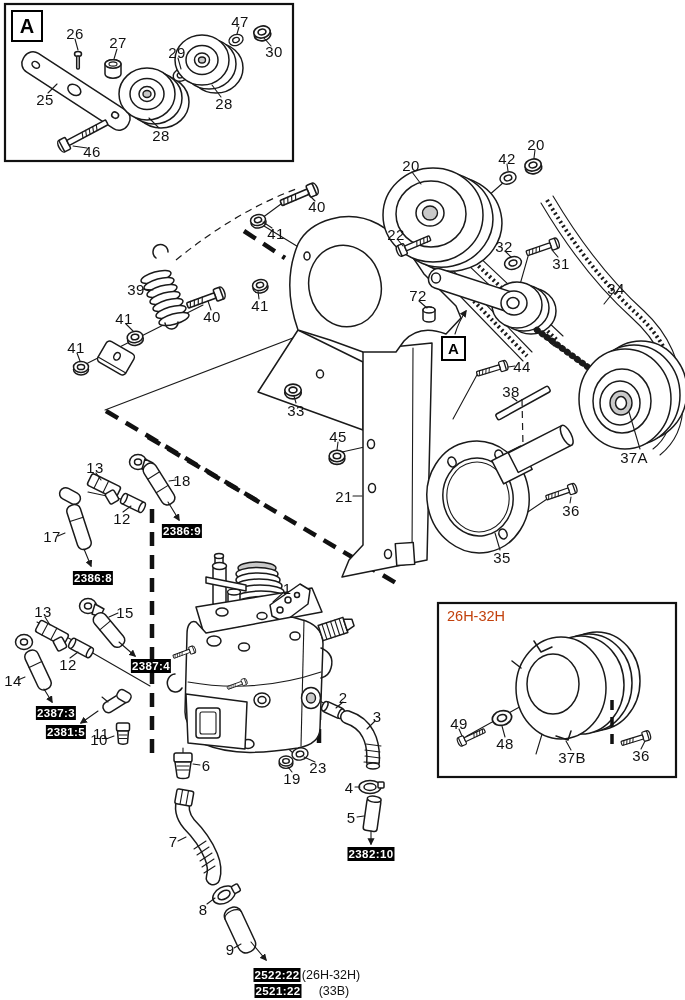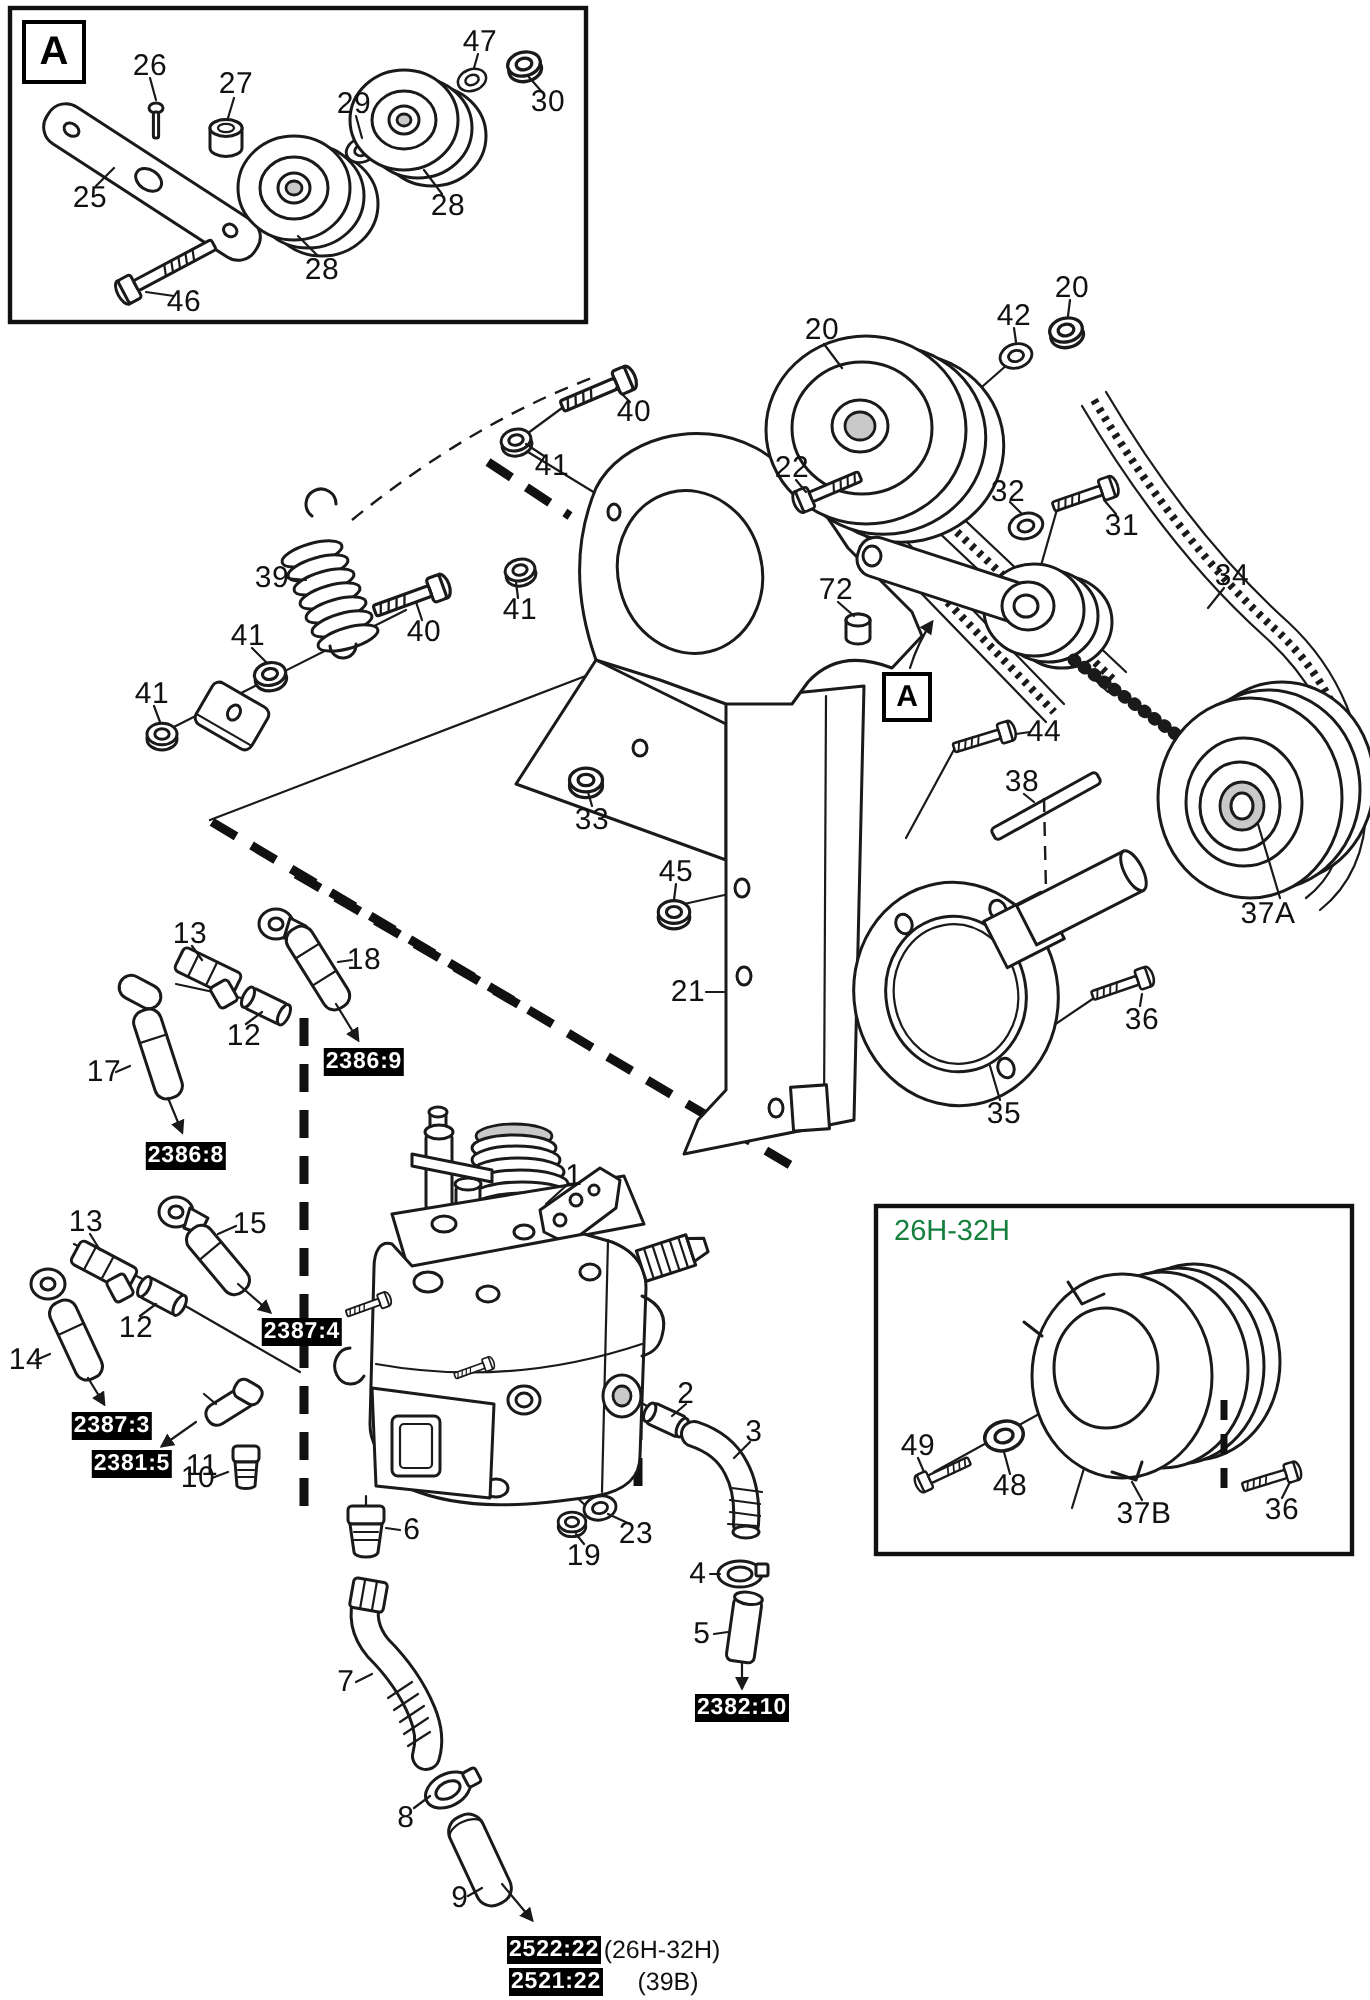--- a/index.html
+++ b/index.html
@@ -29,21 +29,21 @@
   .refsuffix{
     position:absolute;transform:translate(-50%,-50%);
     font-size:12.5px;color:#111;white-space:nowrap;
   }
   .amark{
     position:absolute;border:2.5px solid #000;background:#fff;color:#000;
     display:flex;align-items:center;justify-content:center;
     font-weight:bold;
   }
   .inset-title{
-    position:absolute;font-size:14.5px;color:#15803d;font-weight:normal;white-space:nowrap;
+    position:absolute;font-size:14.5px;color:#c2410c;font-weight:normal;white-space:nowrap;
   }
 </style>
 </head>
 <body>
 
 <div class="canvas">
 
 <svg width="685" height="1000" viewBox="0 0 685 1000">
   <defs>
     <marker id="ah" viewBox="0 0 10 10" refX="8" refY="5" markerWidth="6.5" markerHeight="6.5" orient="auto">
@@ -508,15 +508,15 @@
 
 <div class="refbox" style="left:182px;top:531px">2386:9</div>
 <div class="refbox" style="left:93px;top:578px">2386:8</div>
 <div class="refbox" style="left:151px;top:666px">2387:4</div>
 <div class="refbox" style="left:56px;top:713px">2387:3</div>
 <div class="refbox" style="left:66px;top:732px">2381:5</div>
 <div class="refbox" style="left:371px;top:854px">2382:10</div>
 <div class="refbox" style="left:277px;top:975px">2522:22</div>
 <div class="refbox" style="left:278px;top:991px">2521:22</div>
 <div class="refsuffix" style="left:331px;top:975px">(26H-32H)</div>
-<div class="refsuffix" style="left:334px;top:991px">(39B)</div>
+<div class="refsuffix" style="left:334px;top:991px">(33B)</div>
 
 </div>
 
 </body></html>

